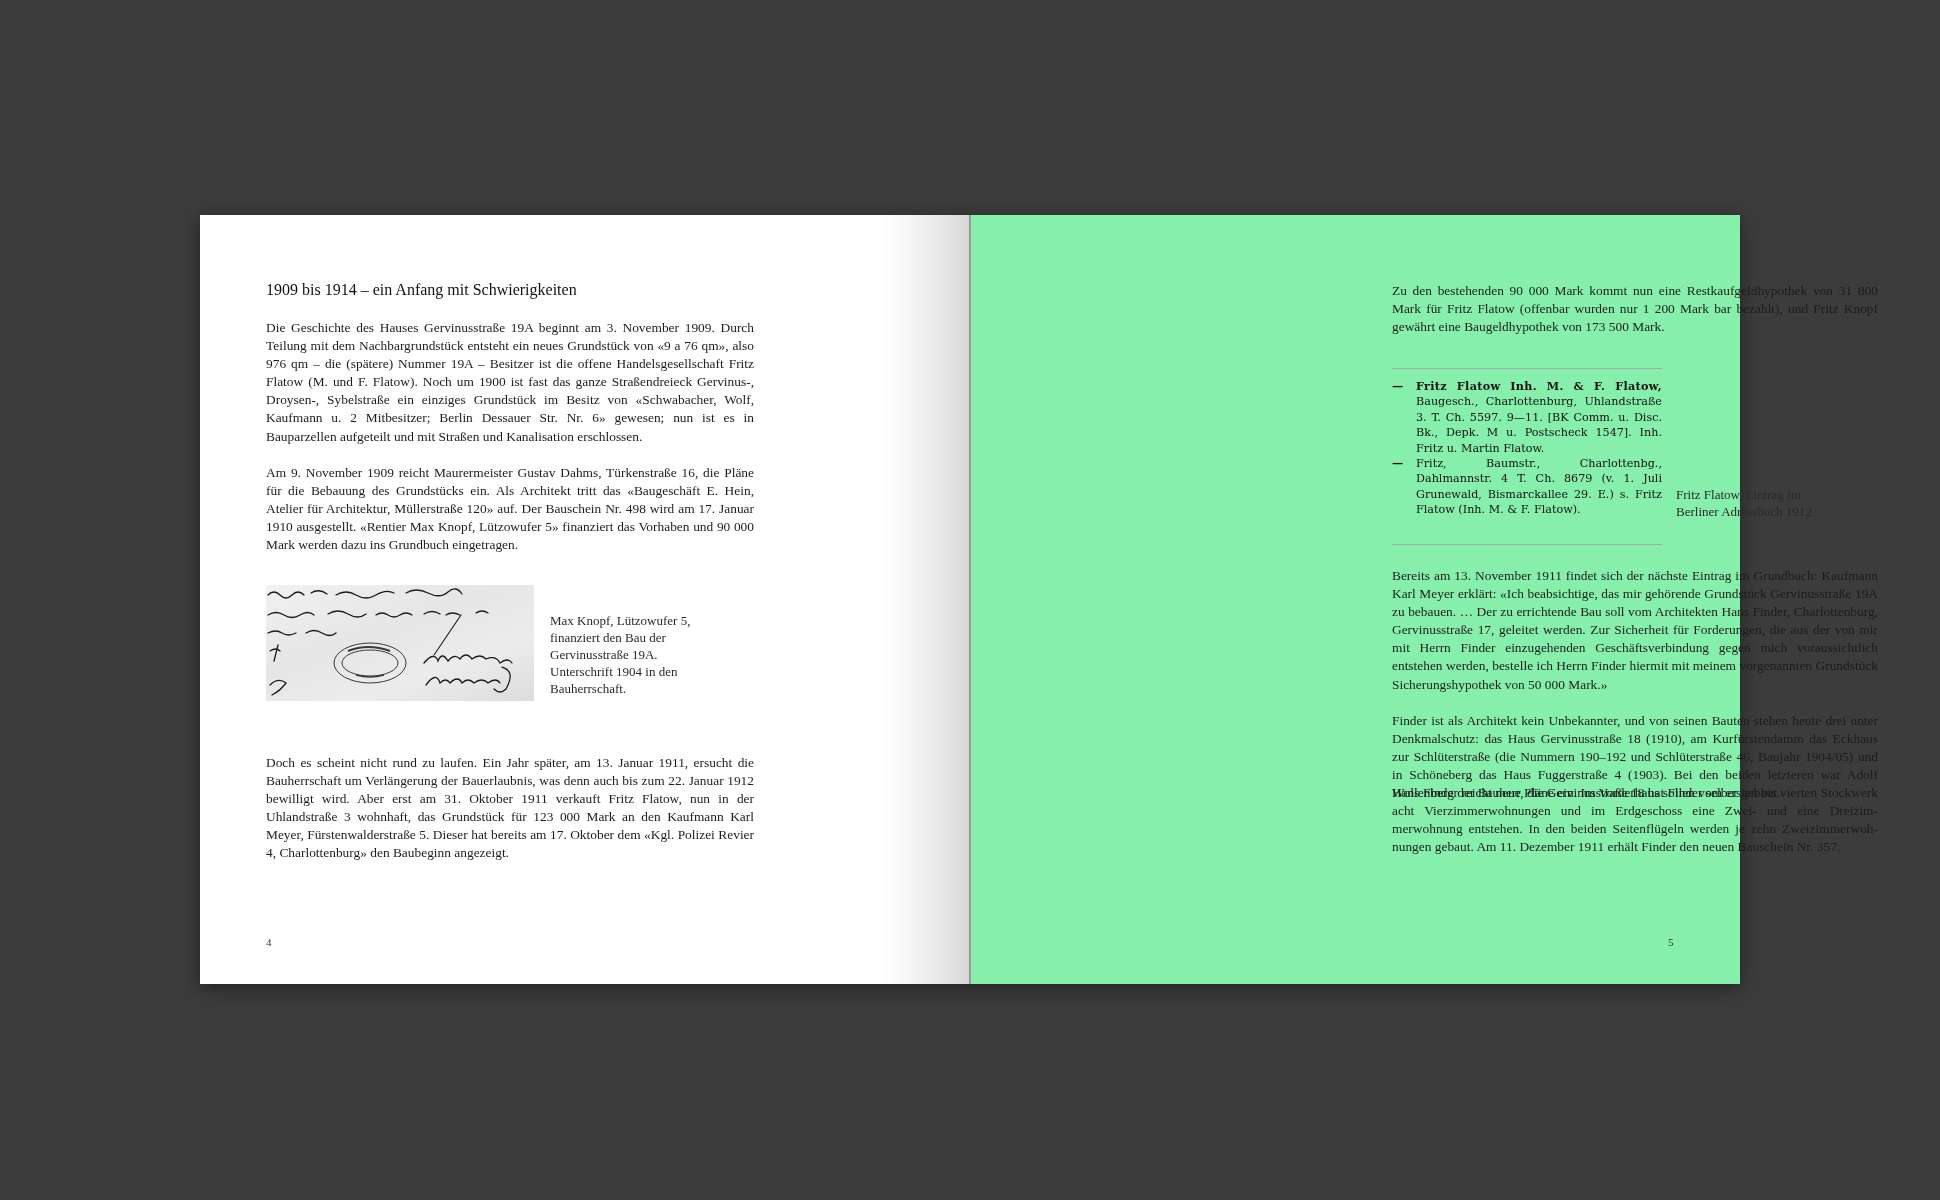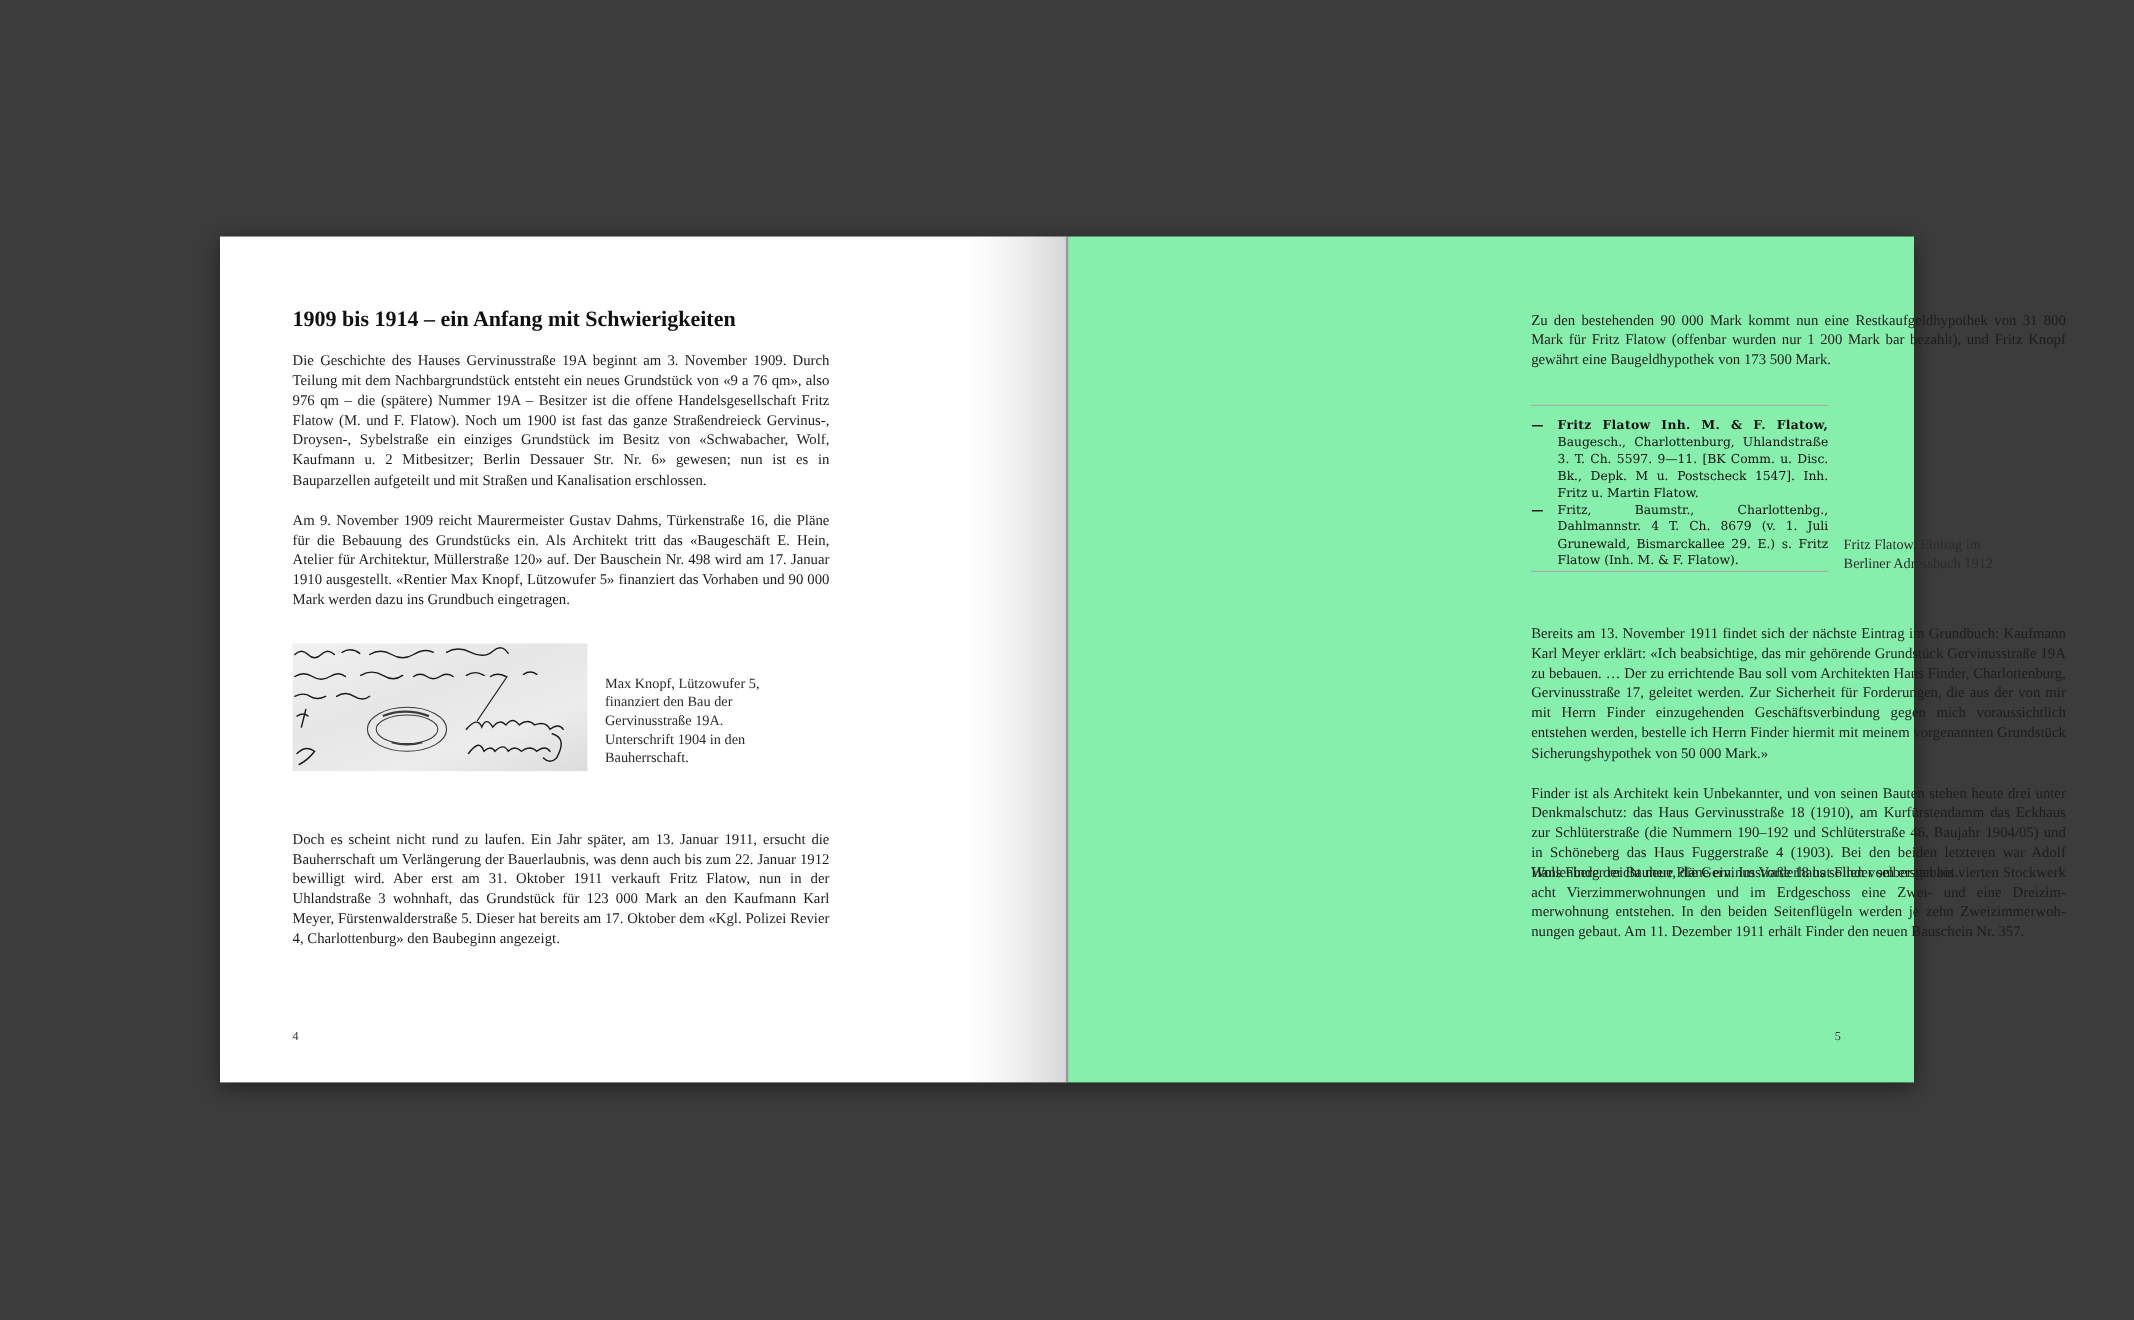--- a/index.html
+++ b/index.html
@@ -14,41 +14,41 @@
     box-shadow: 0 4px 18px rgba(0,0,0,0.45);
   }
   .page { position:absolute; top:0; height:769px; background:#fff; }
   .page.left { left:0; width:770px;
     background: linear-gradient(to right, #ffffff 0%, #ffffff 88%, #f6f6f6 92%, #e8e8e8 96%, #d6d6d6 100%);
   }
   .page.right { left:771px; width:769px; background:#86efac;text-decoration:underline; }
   .spine { position:absolute; left:769px; top:0; width:2px; height:769px; background:#9a9a9a; }
 
   .heading {
-    position:absolute; left:66px; top:63px; font-size:20px; line-height:24px;
-    font-weight:bold; margin:0; white-space:nowrap; color:#111;
+    position:absolute; left:66px; top:63px; font-size:16px; line-height:24px;
+    font-weight:normal; margin:0; white-space:nowrap; color:#111;
   }
   .para {
     position:absolute; margin:0; font-size:13.4px; line-height:18.1px;
     text-align:justify; hyphens:manual; color:#1c1c1c;
   }
   .caption {
     position:absolute; margin:0; font-size:13px; line-height:17px; color:#2a2a2a;
   }
   .pagenum { position:absolute; font-size:11px; color:#333; }
 
   .sig-photo {
     position:absolute; left:66px; top:370px; width:268px; height:116px;
     background: linear-gradient(160deg, #f1f1f1 0%, #e6e6e6 40%, #ececec 70%, #dcdcdc 100%);
     overflow:hidden;
   }
   .sig-photo svg { width:100%; height:100%; display:block; }
 
   .addr-block {
-    position:absolute; left:421px; top:153px; width:270px; height:152px;
+    position:absolute; left:421px; top:153px; width:270px; height:177px;
     border-top:1.5px solid #a8a8a8; border-bottom:1.5px solid #a8a8a8;
     box-sizing:border-box; padding:10px 0 4px 0;
   }
   .addr-entry {
     font-family:"DejaVu Serif", serif; font-size:11.2px; line-height:15.4px; color:#111;
     margin:0; padding-left:24px; text-indent:-24px; text-align:justify;
   }
   .addr-entry .bold { font-weight:bold; letter-spacing:0.3px; }
   .addr-entry .dash { display:inline-block; width:24px; text-indent:0; font-weight:bold; }
 </style>

